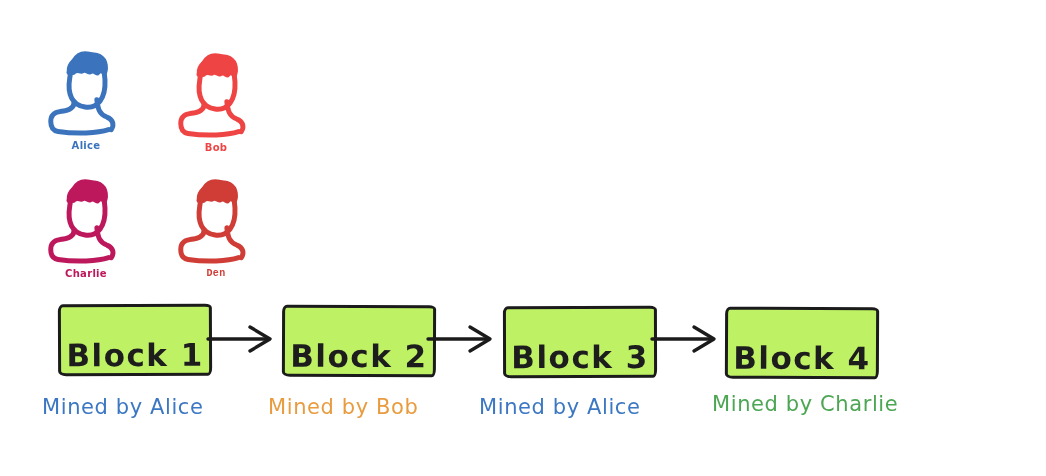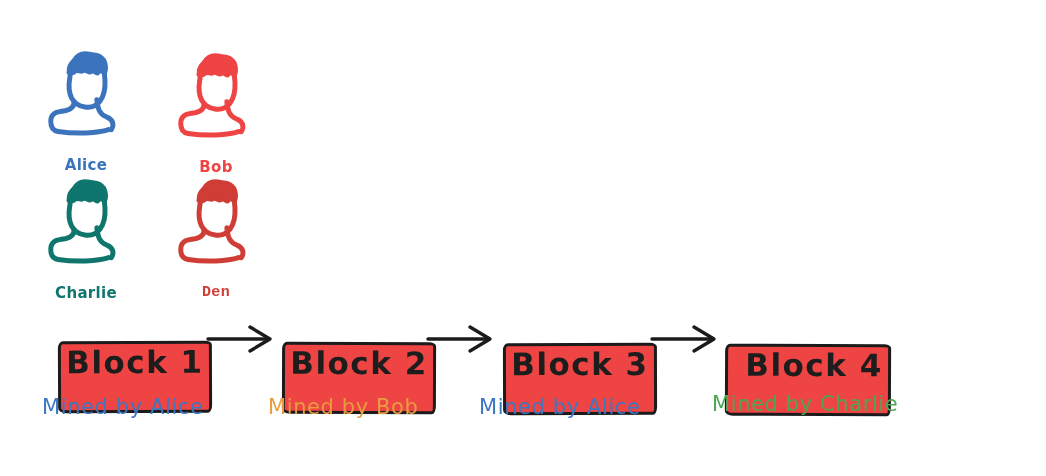--- a/index.html
+++ b/index.html
@@ -5,38 +5,38 @@
   html,body{margin:0;padding:0;}
   body{
     width:1046px;height:476px;background:#ffffff;overflow:hidden;position:relative;
     font-family:"DejaVu Sans","Liberation Sans",sans-serif;
   }
   .canvas{position:absolute;inset:0;}
 
   
   .miner{position:absolute;width:96px;display:flex;flex-direction:column;align-items:center;}
   .miner svg{display:block;}
-  .miner-name{margin-top:20px;font-size:15px;font-weight:600;letter-spacing:.3px;}
+  .miner-name{margin-top:4px;font-size:10px;font-weight:600;letter-spacing:.3px;}
   .m-alice  {left:38px;top:42px;}
   .m-bob    {left:168px;top:44px;}
   .m-charlie{left:38px;top:170px;}
   .m-den    {left:168px;top:170px;font-family:Liberation Mono, monospace;}
 
   
   .block{
-    position:absolute;width:148px;height:66px;background:#ef4444;
+    position:absolute;width:148px;height:66px;background:#bef264;
     border:3.4px solid #1b1b1b;
     border-radius:5px 7px 4px 8px / 7px 4px 8px 5px;
-    display:flex;align-items:flex-start;justify-content:center;margin-top:37px;
+    display:flex;align-items:flex-end;justify-content:center;
   }
   .block-label{font-size:31px;font-weight:600;letter-spacing:1.5px;color:#1d1d1d;white-space:nowrap;}
   .b1{left:58px; top:304px; transform:rotate(-.25deg);}
   .b2{left:282px;top:305px; transform:rotate(.2deg);}
   .b3{left:503px;top:306px; transform:rotate(-.15deg);}
-  .b4{left:725px;top:307px; transform:rotate(.25deg);padding-left:12px;}
+  .b4{left:725px;top:307px; transform:rotate(.25deg);}
 
   
   .arrow{position:absolute;top:321px;width:76px;height:36px;}
   .a1{left:205px;} .a2{left:425px;} .a3{left:649px;}
 
   
   .mined{
     position:absolute;top:395px;font-size:21px;font-weight:400;
     letter-spacing:.6px;white-space:nowrap;
   }
@@ -69,21 +69,21 @@
     <div class="miner-name">Alice</div>
   </div>
 
   <div class="miner m-bob" style="color: #ef4444;">
     <svg width="84" height="94" viewBox="0 0 90 104">
         <use href="#person-doodle"></use>
       </svg>
     <div class="miner-name">Bob</div>
   </div>
 
-  <div class="miner m-charlie" style="color: #0f766e;">
+  <div class="miner m-charlie" style="color: #be185d;">
     <svg width="84" height="94" viewBox="0 0 90 104">
         <use href="#person-doodle"></use>
       </svg>
     <div class="miner-name">Charlie</div>
   </div>
 
   <div class="miner m-den" style="color: rgb(207, 61, 54);">
     <svg width="84" height="94" viewBox="0 0 90 104">
         <use href="#person-doodle"></use>
       </svg>

